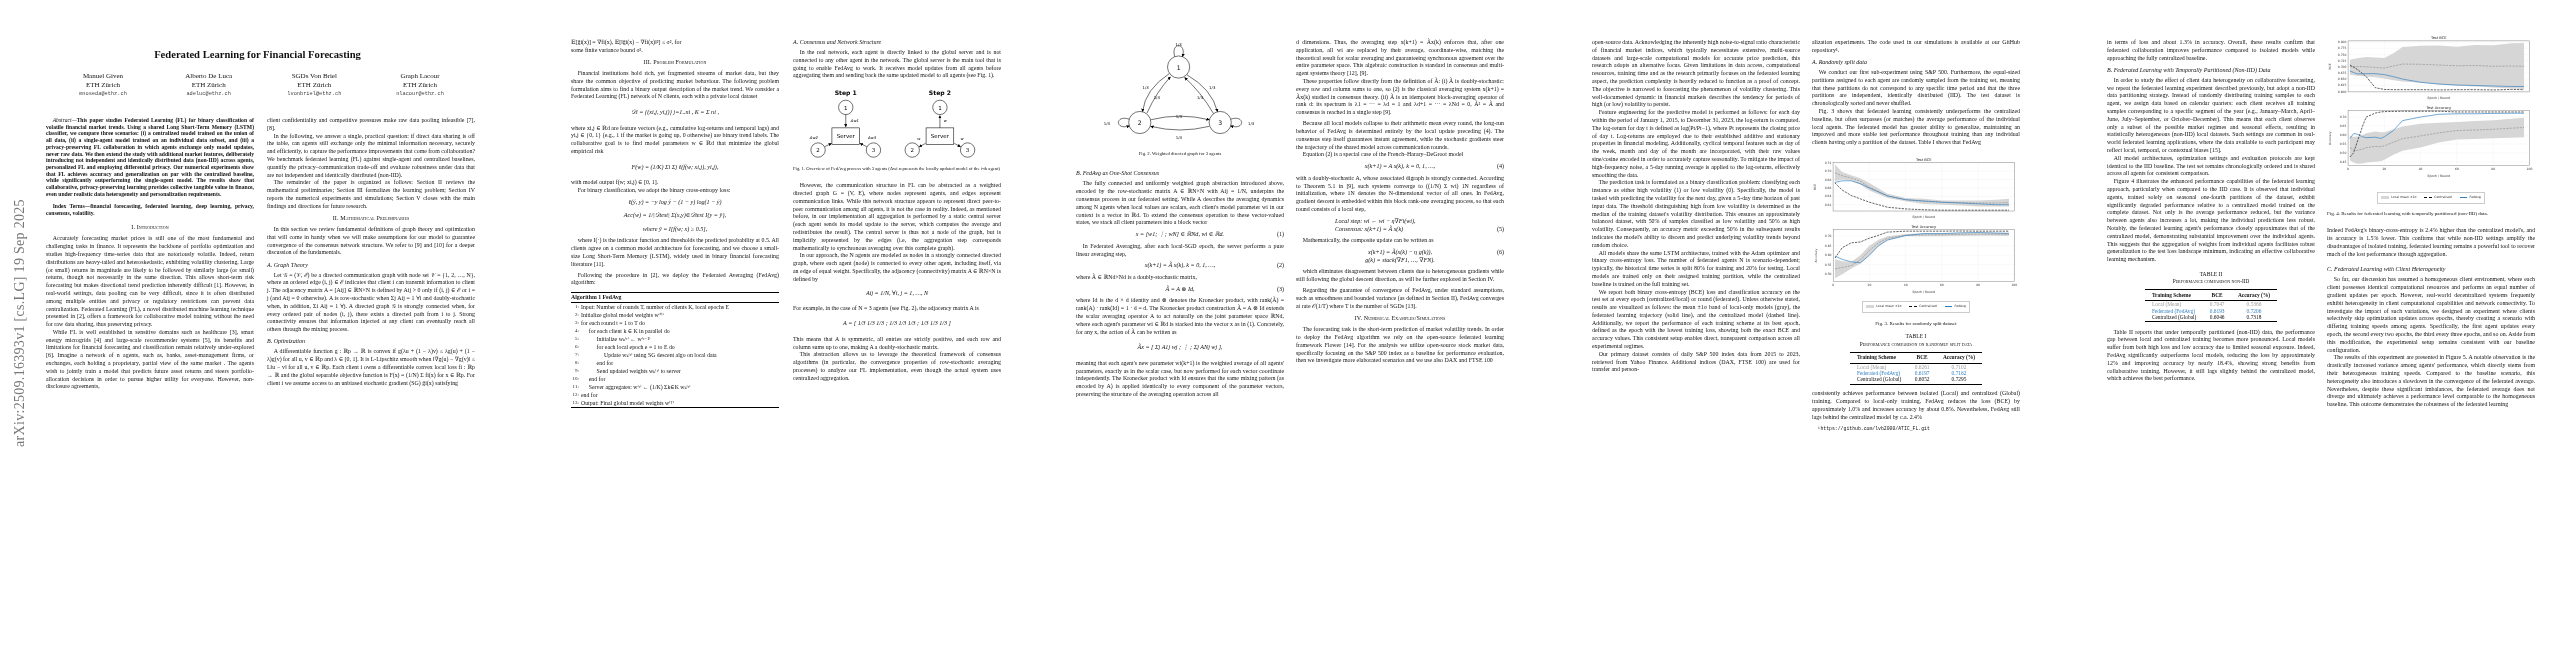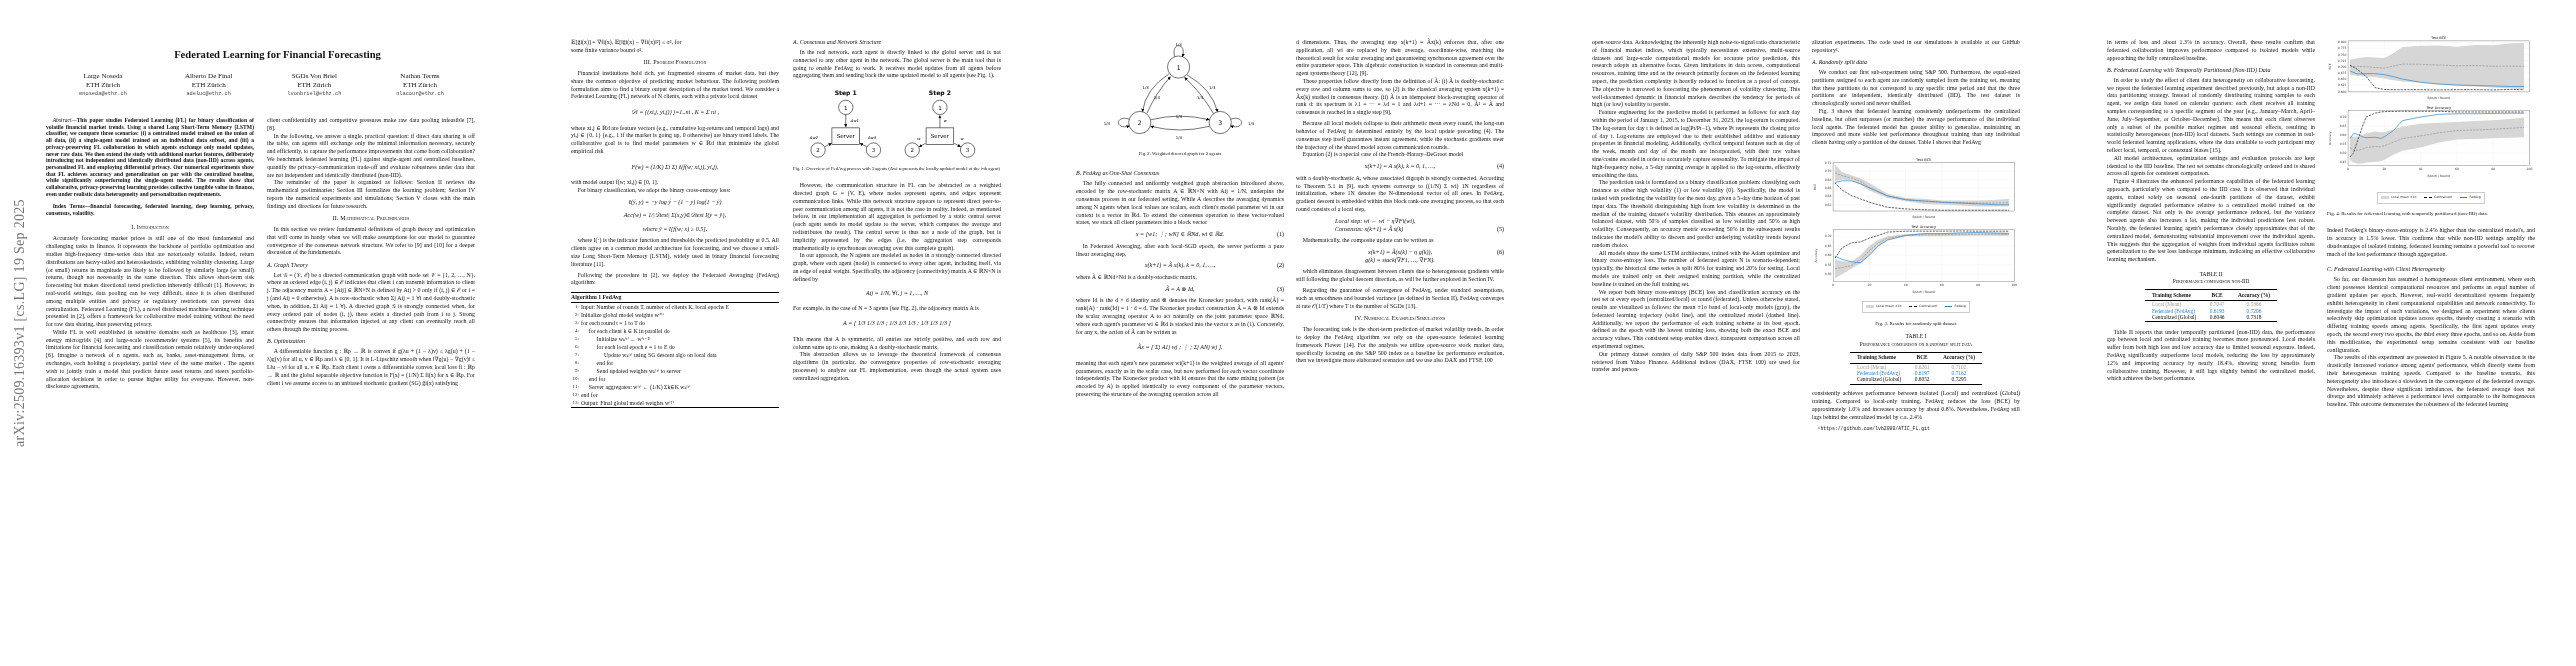--- a/index.html
+++ b/index.html
@@ -8,21 +8,21 @@
   .page { position: absolute; top: 0; width: 515px; height: 667px; background: #fff; overflow: hidden; }
   .col { position: absolute; top: 39px; width: 208px; font-size: 5.9px; line-height: 7.8px; text-align: justify; hyphens: auto; }
   .col p { text-indent: 6.7px; margin-bottom: 0; }
   .col p.noindent { text-indent: 0; }
   .sec-h { text-align: center; font-variant: small-caps; font-size: 6.1px; margin: 4.4px 0 3.3px; letter-spacing: 0.1px; }
   .subsec-h { font-style: italic; font-size: 6px; margin: 4.4px 0 2.2px; }
   .eq { text-align: center; font-style: italic; margin: 3.9px 0; font-size: 6.1px; position: relative; }
   .eq .num { position: absolute; right: 0; font-style: normal; }
   .arxiv-side { position: absolute; left: 3.3px; top: 167px; width: 33px; height: 311px; }
   .arxiv-side span { position: absolute; left: 50%; top: 50%; transform: translate(-50%,-50%) rotate(-90deg); white-space: nowrap; font-size: 14px; color: #777; letter-spacing: 0.3px; }
-  .title { position: absolute; top: 49px; left: 0; width: 515px; text-align: center; font-size: 10.6px; font-weight: bold; margin-left: 20px; }
+  .title { position: absolute; top: 49px; left: 0; width: 515px; text-align: center; font-size: 10.6px; font-weight: bold; }
   .authors { position: absolute; top: 72px; left: 56px; width: 411px; display: flex; justify-content: space-between; }
   .author { text-align: center; font-size: 7px; line-height: 9px; width: 94px; }
   .author .email { font-family: "Liberation Mono", "DejaVu Sans Mono", monospace; font-size: 5.3px; color: #444; }
   .abstract { font-weight: bold; font-size: 5.6px; line-height: 6.7px; }
   .abstract i { font-weight: normal; font-style: italic; }
   .algo { border-top: 0.7px solid #000; border-bottom: 0.7px solid #000; margin-top: 4.4px; font-size: 5.8px; line-height: 8px; }
   .algo .ah { border-bottom: 0.4px solid #000; padding: 0.6px 0; }
   .algo .ln { display: flex; }
   .algo .ln .n { width: 10px; font-size: 5px; text-align: right; padding-right: 2.2px; color: #222; }
   .fig-caption { font-size: 4.7px; line-height: 6.1px; text-align: left; }
@@ -44,36 +44,36 @@
 </head>
 <body>
 
 <div class="page" style="left:0;">
   <div class="arxiv-side">
       <span>arXiv:2509.16393v1  [cs.LG]  19 Sep 2025</span>
     </div>
   <div class="title">Federated Learning for Financial Forecasting</div>
   <div class="authors">
     <div class="author">
-      <div>Large Noseda</div>
+      <div>Manuel Given</div>
       <div>ETH Zürich</div>
       <div class="email">mnoseda@ethz.ch</div>
     </div>
     <div class="author">
-      <div>Alberto De Final</div>
+      <div>Alberto De Luca</div>
       <div>ETH Zürich</div>
       <div class="email">adeluc@ethz.ch</div>
     </div>
     <div class="author">
       <div>SGDs Von Briel</div>
       <div>ETH Zürich</div>
       <div class="email">lvonbriel@ethz.ch</div>
     </div>
     <div class="author">
-      <div>Nathan Terms</div>
+      <div>Graph Lacour</div>
       <div>ETH Zürich</div>
       <div class="email">nlacour@ethz.ch</div>
     </div>
   </div>
 
   <div class="col" style="left:46px; top:117px;">
     <div class="abstract" style="text-indent:6.7px;text-align:justify;">
       <i>Abstract—</i><span>This paper studies Federated Learning (FL) for binary classification of volatile financial market trends. Using a shared Long Short-Term Memory (LSTM) classifier, we compare three scenarios: (i) a centralized model trained on the union of all data, (ii) a single-agent model trained on an individual data subset, and (iii) a privacy-preserving FL collaboration in which agents exchange only model updates, never raw data. We then extend the study with additional market features, deliberately introducing not independent and identically distributed data (non-IID) across agents, personalized FL and employing differential privacy. Our numerical experiments show that FL achieves accuracy and generalization on par with the centralized baseline, while significantly outperforming the single-agent model. The results show that collaborative, privacy-preserving learning provides collective tangible value in finance, even under realistic data heterogeneity and personalization requirements.</span>
     </div>
     <div class="abstract" style="margin-top:5.6px;text-indent:6.7px;">

